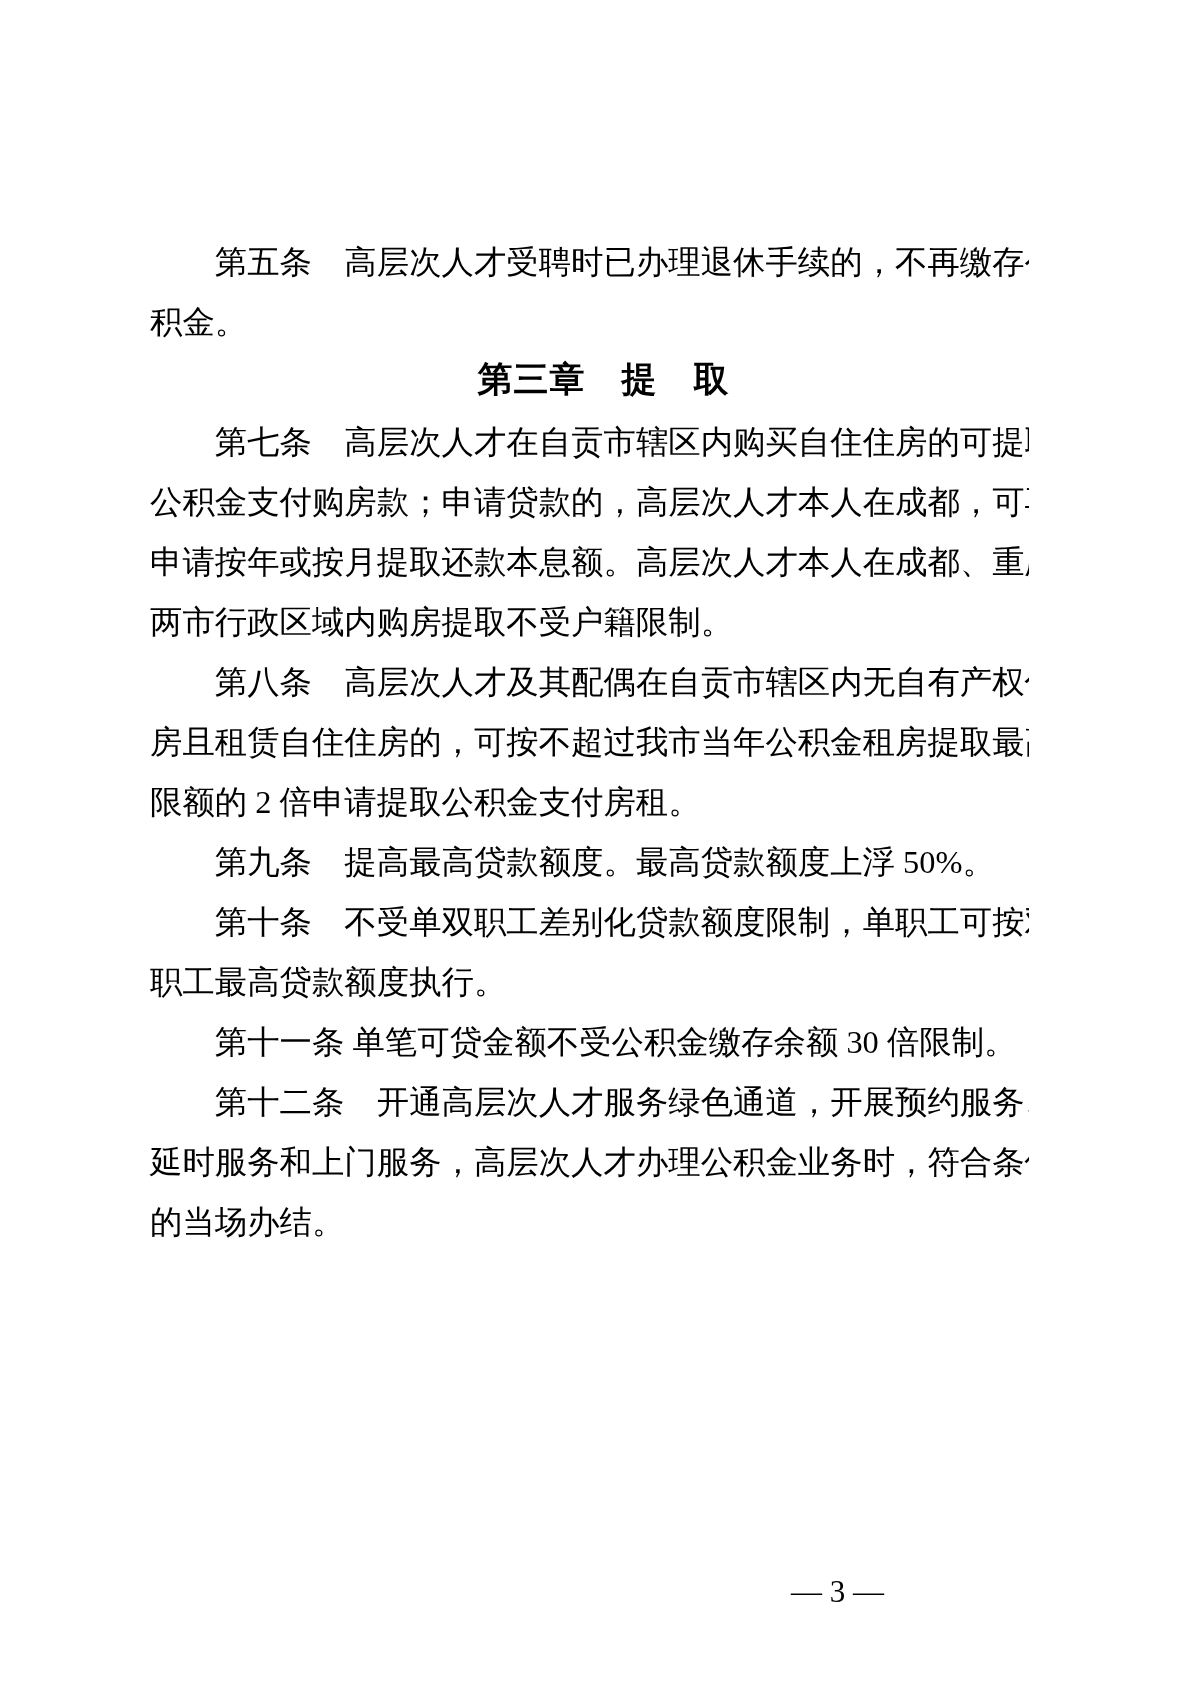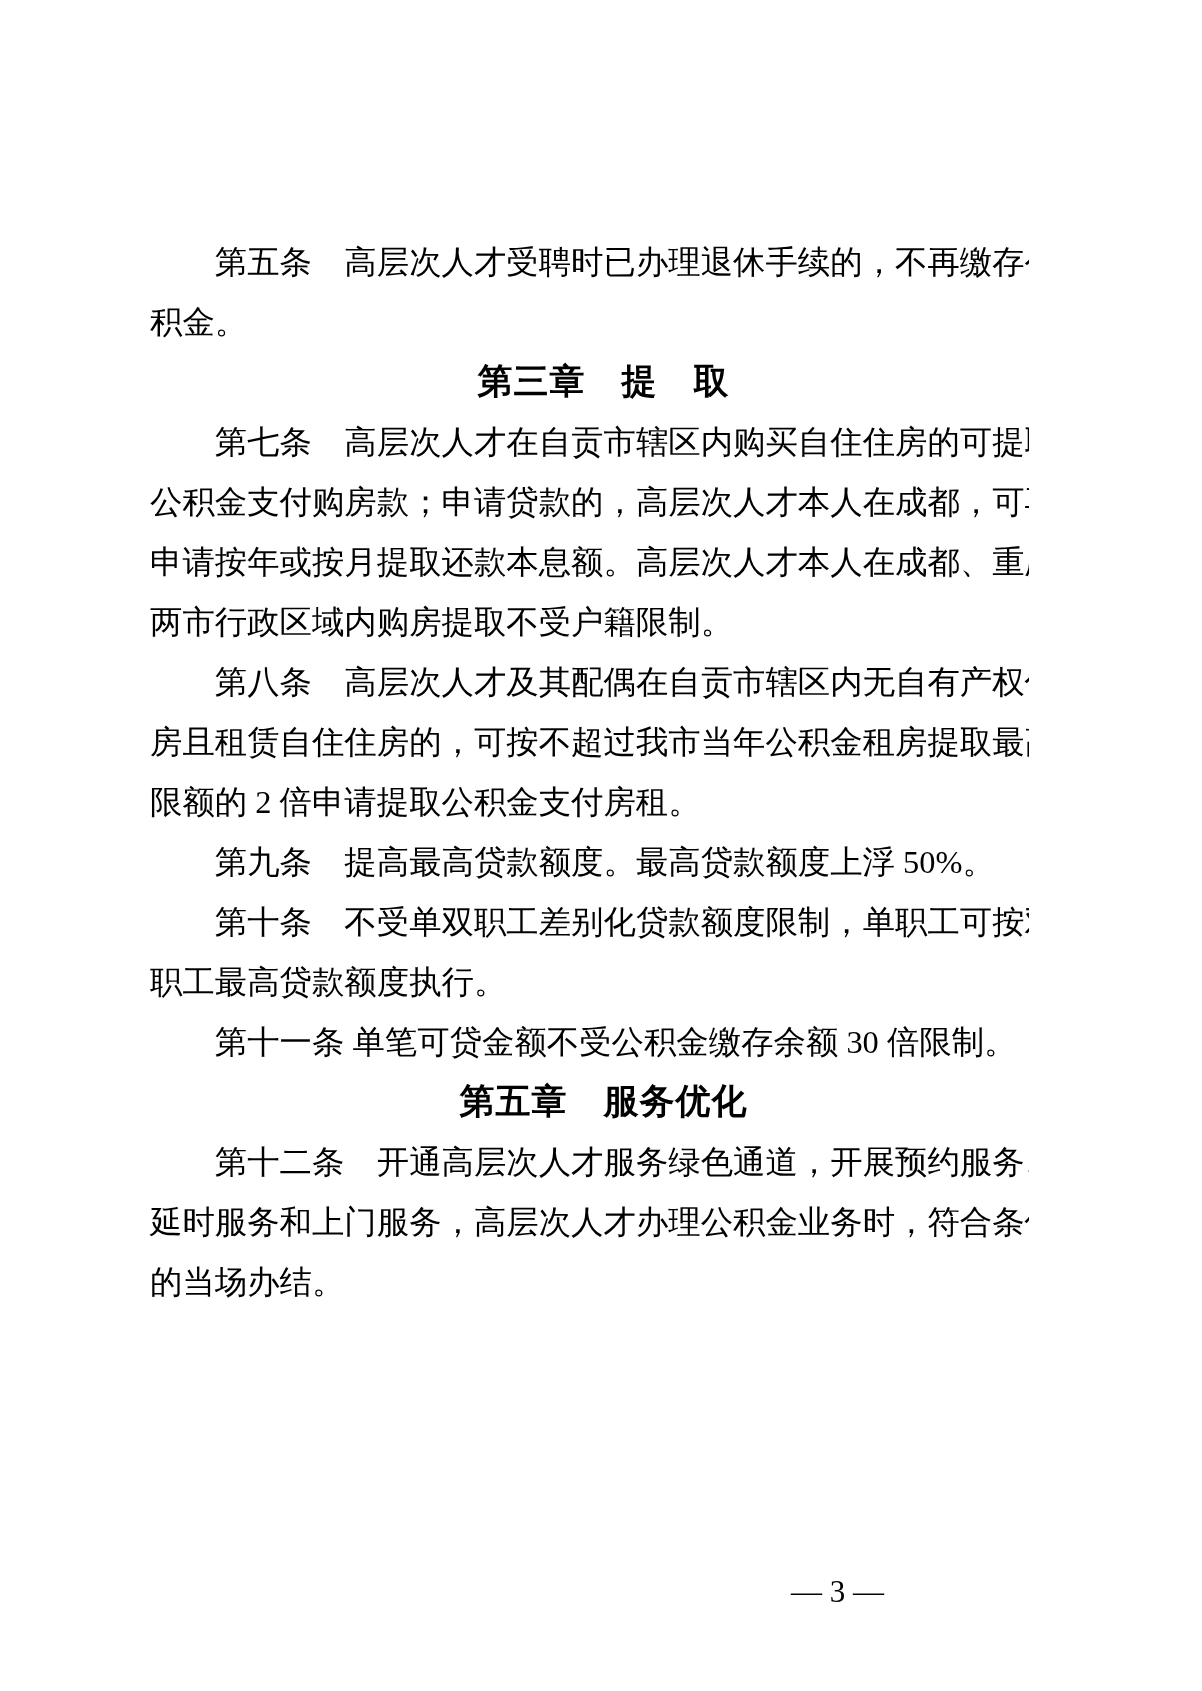--- a/index.html
+++ b/index.html
@@ -29,21 +29,21 @@
     letter-spacing: 0px;
   }
   .para {
     margin: 0;
     text-indent: 2em;
   }
   .chapter-heading {
     margin: 0;
     text-indent: 0;
     text-align: center;
-    font-family: Liberation Serif, serif;
+    font-family: Liberation Mono, monospace;
     font-weight: 700;
     font-size: 35px;
     line-height: 60px;
     letter-spacing: 1px;
   }
   .page-number {
     position: absolute;
     right: 145px;
     top: 1556px;
     font-size: 31px;
@@ -58,19 +58,18 @@
 <div class="page">
 
   <div class="doc-body">
     <p class="para">第五条　高层次人才受聘时已办理退休手续的，不再缴存公积金。</p>
     <p class="chapter-heading">第三章　提　取</p>
     <p class="para">第七条　高层次人才在自贡市辖区内购买自住住房的可提取公积金支付购房款；申请贷款的，高层次人才本人在成都，可再申请按年或按月提取还款本息额。高层次人才本人在成都、重庆两市行政区域内购房提取不受户籍限制。</p>
     <p class="para">第八条　高层次人才及其配偶在自贡市辖区内无自有产权住房且租赁自住住房的，可按不超过我市当年公积金租房提取最高限额的 2 倍申请提取公积金支付房租。</p>
     <p class="para">第九条　提高最高贷款额度。最高贷款额度上浮 50%。</p>
     <p class="para">第十条　不受单双职工差别化贷款额度限制，单职工可按双职工最高贷款额度执行。</p>
     <p class="para">第十一条 单笔可贷金额不受公积金缴存余额 30 倍限制。</p>
-    <p class="chapter-heading">第五章　服务优化</p>
     <p class="para">第十二条　开通高层次人才服务绿色通道，开展预约服务、延时服务和上门服务，高层次人才办理公积金业务时，符合条件的当场办结。</p>
   </div>
 
   <div class="page-number">— 3 —</div>
 
 </div>
 
 </body></html>

